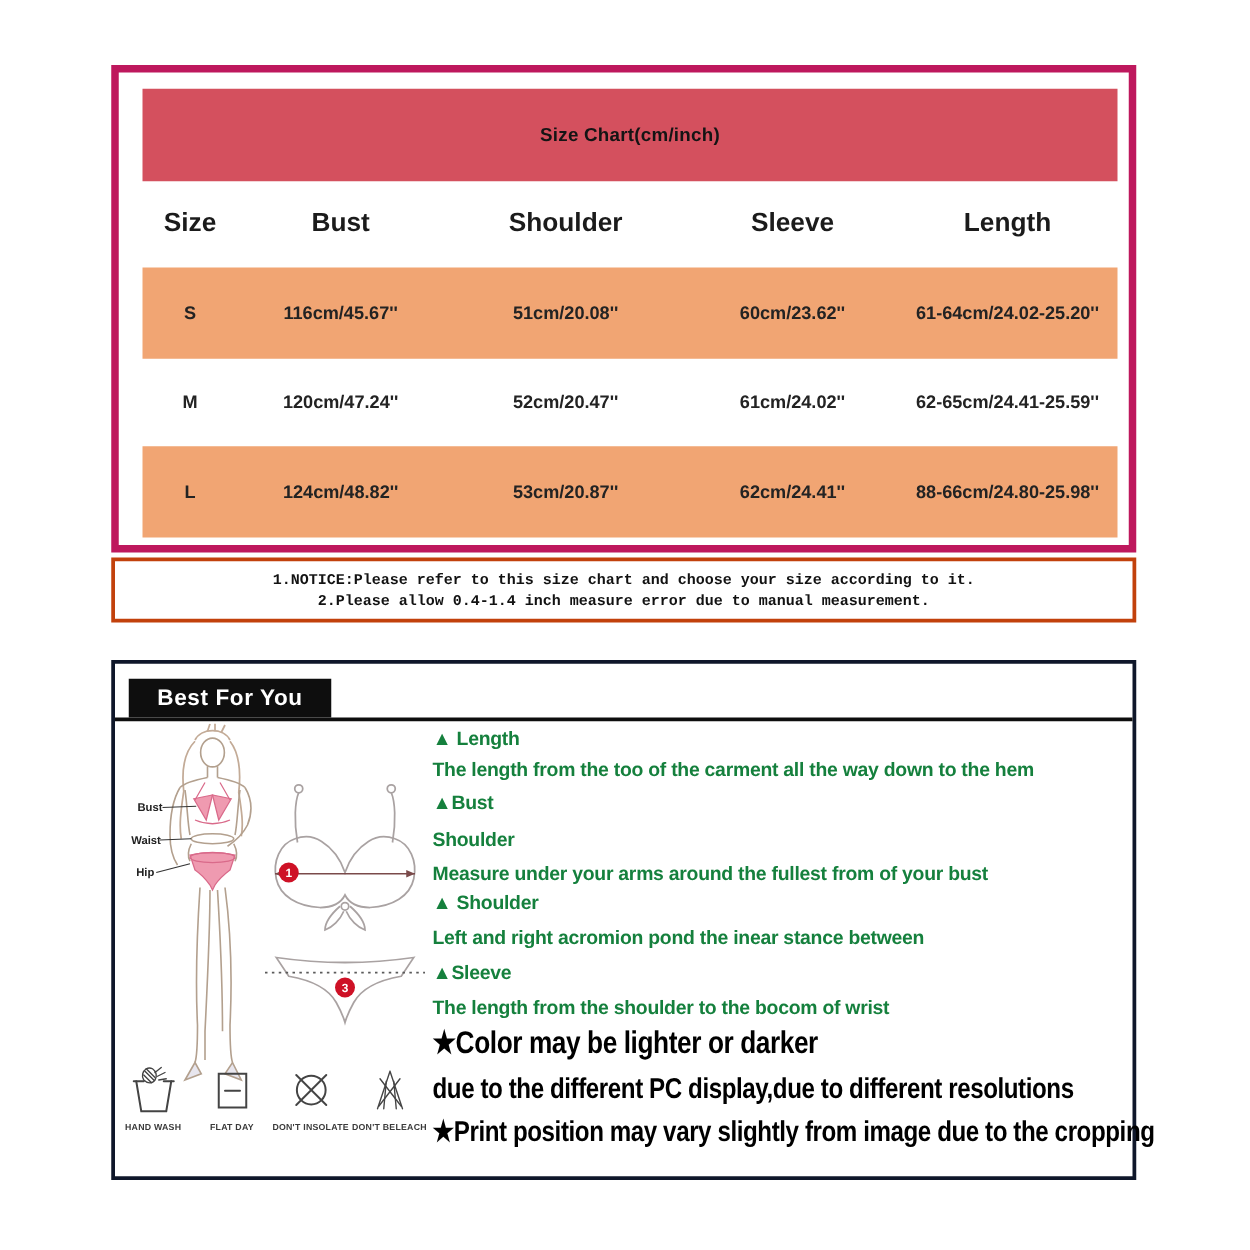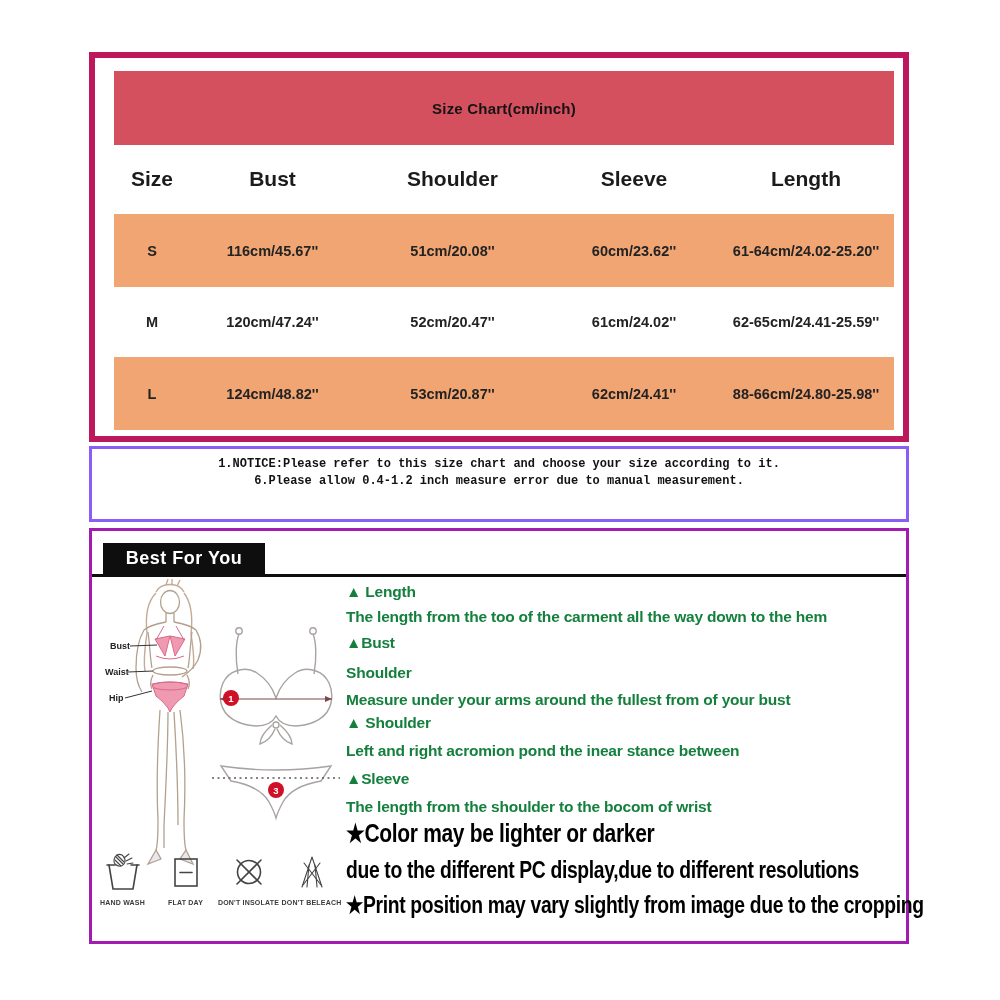--- a/index.html
+++ b/index.html
@@ -2,22 +2,22 @@
 <html style="--header_red: #d4505e; --row_orange: #f1a573; --badge_black: #0e0e0e; --marker_red: #ce1126; --bikini_pink: #ef9ab0;"><head>
 <meta charset="utf-8">
 <style>
   html,body { margin:0; padding:0; background:#ffffff; }
   #canvas {
     position:relative; width:1000px; height:1000px; background:#ffffff;
     font-family:"Liberation Sans", sans-serif; color:#1c1c1c; overflow:hidden;
   }
   .box { position:absolute; box-sizing:border-box; background:#ffffff; }
   .chart-box  { left:89px; top:52px;  width:820px; height:390px; border:6px solid #be185d; }
-  .notice-box { left:89px; top:446px; width:820px; height:76px;  border:3px solid #8b5cf6; }
-  .guide-box  { left:89px; top:528px; width:820px; height:416px; border:3px solid #a21caf; }
+  .notice-box { left:89px; top:446px; width:820px; height:52px;  border:3px solid #c2410c; }
+  .guide-box  { left:89px; top:528px; width:820px; height:416px; border:3px solid #0f172a; }
 
   
   .chart-title {
     position:absolute; left:19px; top:13px; width:780px; height:74px;
     background:var(--header_red, #d4505e);
     display:flex; align-items:center; justify-content:center;
     font-weight:bold; font-size:15px; color:#141414; letter-spacing:0.2px;
   }
   .t-grid {
     position:absolute; left:19px; width:780px;
@@ -115,21 +115,21 @@
       <span>124cm/48.82''</span>
       <span>53cm/20.87''</span>
       <span>62cm/24.41''</span>
       <span>88-66cm/24.80-25.98''</span>
     </div>
   </section>
 
   <section class="box notice-box">
     <div class="notice-inner">
       <div>1.NOTICE:Please refer to this size chart and choose your size according to it.</div>
-      <div>6.Please allow 0.4-1.2 inch measure error due to manual measurement.</div>
+      <div>2.Please allow 0.4-1.4 inch measure error due to manual measurement.</div>
     </div>
   </section>
 
   <section class="box guide-box">
     <div class="badge">
       <span>Best For You</span>
     </div>
     <div class="badge-rule"></div>
 
     <svg class="figure-svg" width="250" height="300" viewBox="0 0 250 300">

